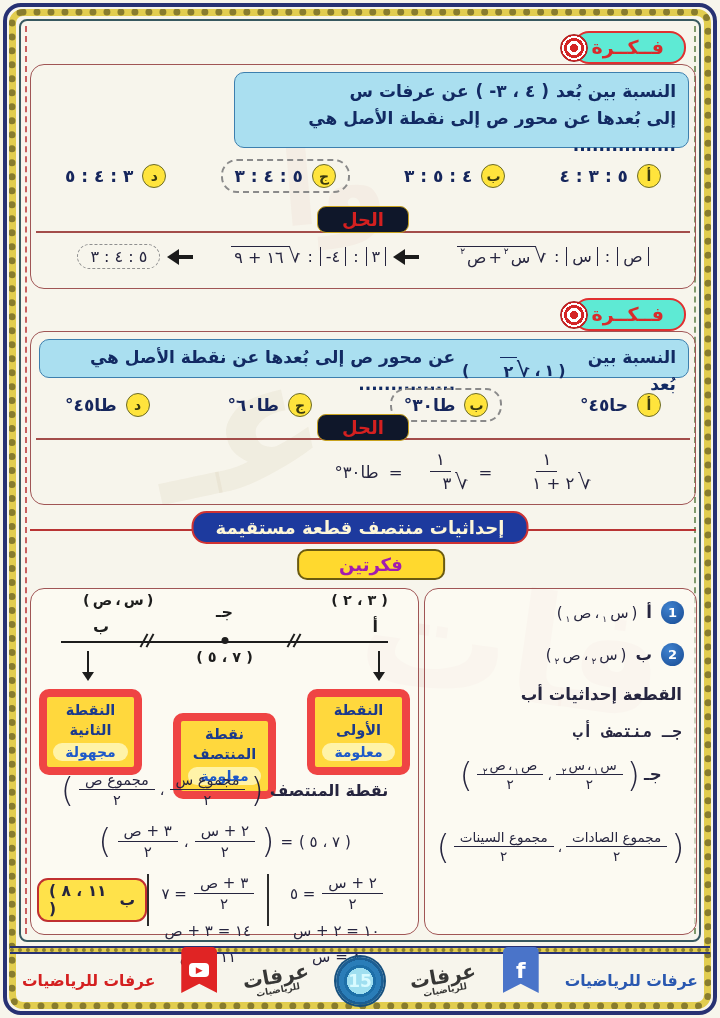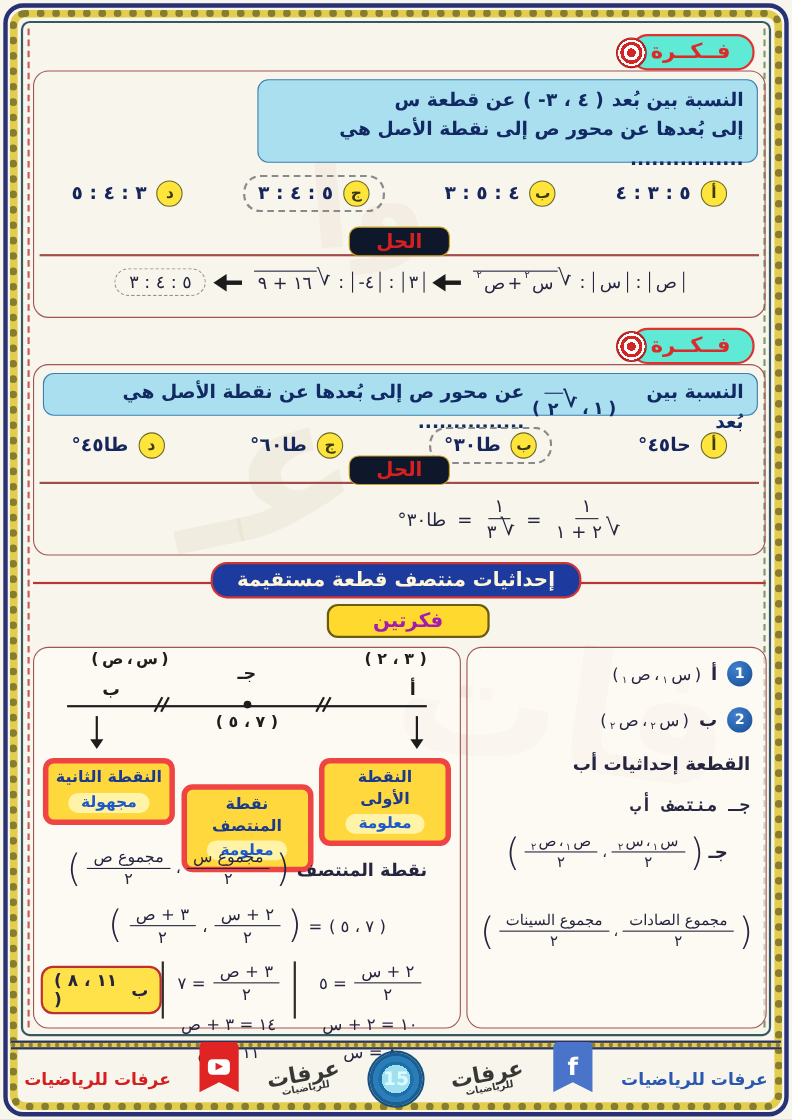--- a/index.html
+++ b/index.html
@@ -26,21 +26,21 @@
   .opt{display:flex;direction:rtl;align-items:center;gap:9px;color:#16265c;font-weight:bold;font-size:17px;}
   .letter{width:24px;height:24px;border-radius:50%;background:#ffe43c;border:1.5px solid #6b6b2a;color:#3a3a10;font-size:14px;font-weight:bold;display:flex;align-items:center;justify-content:center;flex:0 0 auto;}
   .selwrap{border:2px dashed #8a8a8a;border-radius:16px;padding:3px 12px;}
   .divline{position:absolute;left:5px;right:5px;height:2px;background:#a34d4a;}
   .solbadge{position:absolute;left:50%;transform:translateX(-50%);background:#0f172a;border:1.5px solid #c8a21e;border-radius:9px;color:#d42020;font-weight:bold;font-size:18px;padding:2px 24px;z-index:3;}
   
   .mrow{display:flex;direction:ltr;align-items:center;justify-content:center;gap:7px;color:#26253f;font-size:16px;font-weight:500;}
   .frac{display:inline-flex;flex-direction:column;align-items:center;line-height:1.25;}
   .fnum{border-bottom:1.6px solid #26253f;padding:0 6px;display:flex;direction:ltr;align-items:center;gap:2px;justify-content:center;}
   .fden{padding-top:1px;display:flex;direction:ltr;justify-content:center;align-items:center;}
-  .rad{display:inline-flex;direction:ltr;align-items:flex-start;}
+  .rad{display:inline-flex;direction:ltr;align-items:center;margin-left:27px;}
   .radicand{border-top:1.7px solid #26253f;padding:1px 4px 0 3px;}
   .radsign{transform:scaleX(-1);display:inline-block;line-height:.85;font-size:1.25em;margin-top:-2px;}
   .abs{border-left:1.6px solid #26253f;border-right:1.6px solid #26253f;padding:0 5px;}
   .dashedbox{border:1.8px dashed #8f8f8f;border-radius:13px;padding:2px 12px;}
   .arrowL{position:relative;width:22px;height:4px;background:#1b1b1b;display:inline-block;margin:0 4px;}
   .arrowL::before{content:"";position:absolute;left:-12px;top:-6px;border:8px solid transparent;border-right:12px solid #1b1b1b;}
   .sub{font-size:9px;line-height:1;align-self:flex-end;transform:translateY(2px);}
   .sup{font-size:9px;line-height:1;align-self:flex-start;transform:translateY(-1px);}
   .bigpar{font-size:34px;font-weight:300;line-height:.9;color:#26253f;}
   
@@ -53,21 +53,21 @@
   .dg{position:absolute;top:0;left:0;right:0;height:172px;}
   .dgline{position:absolute;top:52px;left:30px;right:30px;height:2.2px;background:#1d1d1d;}
   .dgdot{position:absolute;top:48px;left:50%;width:7px;height:7px;background:#1d1d1d;border-radius:50%;transform:translateX(-50%);}
   .hash{position:absolute;top:44px;display:flex;gap:4px;}
   .hash i{display:block;width:2px;height:15px;background:#1d1d1d;transform:rotate(28deg);}
   .dglab{position:absolute;color:#1d1d1d;font-weight:bold;font-size:16px;}
   .dgcoord{position:absolute;color:#1d1d1d;font-weight:bold;font-size:14.5px;direction:ltr;}
   .drop{position:absolute;width:2px;height:22px;background:#1d1d1d;}
   .drophead{position:absolute;border:6px solid transparent;border-top:9px solid #1d1d1d;}
   .dboxes{position:absolute;top:100px;left:8px;right:8px;display:flex;direction:rtl;justify-content:space-between;align-items:flex-start;}
-  .dbox{background:#ffd83d;border:5px solid #ef4444;border-radius:10px;padding:4px 6px 6px;text-align:center;width:120px;}
+  .dbox{background:#ffd83d;border:8px solid #ef4444;border-radius:10px;padding:4px 6px 6px;text-align:center;width:103px;}
   .dbox .t{color:#1b3a8c;font-weight:bold;font-size:14.5px;line-height:1.35;}
   .dbox .s{display:inline-block;background:#fff3a8;border-radius:9px;padding:1px 12px;color:#1d59c9;font-weight:bold;font-size:14px;margin-top:3px;}
   .cols{display:flex;direction:ltr;align-items:stretch;}
   .vline{width:2px;background:#2c2c2c;margin:2px 0;}
   .colrows{display:flex;flex-direction:column;justify-content:space-between;padding:2px 0;gap:8px;}
   .anspill{background:#ffe24a;border:2px solid #c03030;border-radius:11px;padding:2px 10px;display:flex;direction:rtl;align-items:center;gap:5px;color:#26253f;font-weight:bold;font-size:15.5px;align-self:center;}
   
   .pitem{display:flex;direction:rtl;align-items:center;gap:9px;color:#26253f;font-size:16.5px;font-weight:600;}
   .ncirc{width:23px;height:23px;border-radius:50%;background:radial-gradient(circle at 35% 30%,#3f82cf,#174a92);color:#fff;font-size:13px;font-weight:bold;display:flex;align-items:center;justify-content:center;direction:ltr;flex:0 0 auto;}
   .ptext{color:#26253f;font-size:16.5px;font-weight:600;direction:rtl;text-align:right;}
@@ -108,21 +108,21 @@
   <div class="idea" style="top:31px;">
     <span class="target"></span>
     <span class="lbl">فــكــرة</span>
   </div>
 
   <section class="secbox" style="top:64px;height:225px;">
     <div class="qbox" style="top:7px;left:203px;right:6px;height:76px;">
       <div class="qline">
         <span>النسبة بين بُعد</span>
         <span class="ltr">( -٤ ، ٣ )</span>
-        <span>عن قطعة س</span>
+        <span>عن عرفات س</span>
       </div>
       <div>إلى بُعدها عن محور ص إلى نقطة الأصل هي ................</div>
     </div>
 
     <div class="opts" style="top:94px;">
       <div class="opt">
         <span class="letter">أ</span>
         <span class="ltr">٥ : ٣ : ٤</span>
       </div>
       <div class="opt">

